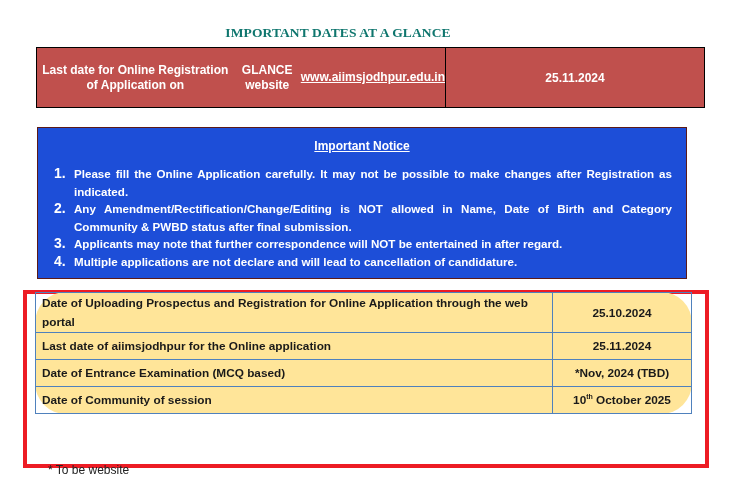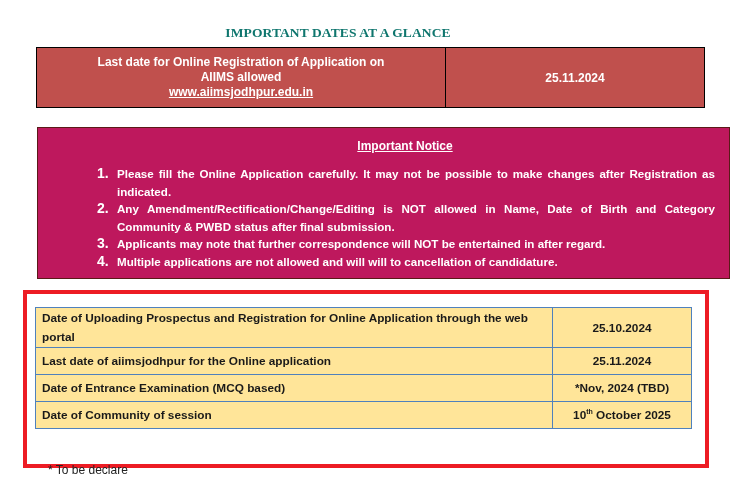--- a/index.html
+++ b/index.html
@@ -37,21 +37,21 @@
     border: 1px solid #000000;
     display: flex;
     color: #ffffff;
     font-weight: bold;
     font-size: 12px;
   }
   .reg-box .left {
     width: 408px;
     border-right: 1.5px solid #000000;
     display: flex;
-    flex-direction: column;
+    flex-direction: row;
     align-items: center;
     justify-content: center;
     text-align: center;
     line-height: 15px;
   }
   .reg-box .left .link {
     font-weight: bold;
     text-decoration: underline;
   }
   .reg-box .right {
@@ -59,26 +59,25 @@
     display: flex;
     align-items: center;
     justify-content: center;
   }
   .notice-box {
     position: absolute;
     left: 37px;
     top: 127px;
     width: 648px;
     height: 150px;
-    background: #be185d;
+    background: #1d4ed8;
     border: 1px solid #5a1a18;
     color: #ffffff;
     font-weight: bold;
     font-size: 11.6px;
-    padding-left: 43px;
   }
   .notice-title {
     text-align: center;
     margin-top: 11px;
     text-decoration: underline;
     font-size: 12px;
   }
   .notice-list {
     list-style: none;
     margin: 12px 0 0 0;
@@ -102,27 +101,28 @@
     position: absolute;
     left: 23px;
     top: 290px;
     width: 678px;
     height: 170px;
     border: 4px solid #ed1c24;
   }
   .dates-table {
     position: absolute;
     left: 35px;
-    top: 307px;
+    top: 292px;
     width: 657px;
     border-collapse: collapse;
     background: #ffe599;
     font-weight: bold;
     font-size: 11.8px;
     color: #1a1a1a;
+    border-radius: 31px;
   }
   .dates-table td {
     border: 1px solid #4f81bd;
     padding: 0 6px;
     vertical-align: middle;
   }
   .dates-table td.event {
     width: 504px;
     line-height: 19px;
   }
@@ -143,21 +143,21 @@
   }
 </style>
 </head>
 <body>
 
 <div class="title">IMPORTANT DATES AT A GLANCE</div>
 
 <div class="reg-box">
   <div class="left">
     <span>Last date for Online Registration of Application on</span>
-    <span>AIIMS allowed</span>
+    <span>GLANCE website</span>
     <span class="link">www.aiimsjodhpur.edu.in</span>
   </div>
   <div class="right">25.11.2024</div>
 </div>
 
 <div class="notice-box">
   <div class="notice-title">Important Notice</div>
   <ul class="notice-list">
     <li>
       <span class="num">1.</span>
@@ -166,21 +166,21 @@
     <li>
       <span class="num">2.</span>
       <span class="txt">Any Amendment/Rectification/Change/Editing is NOT allowed in Name, Date of Birth and Category Community &amp; PWBD status after final submission.</span>
     </li>
     <li>
       <span class="num">3.</span>
       <span class="txt">Applicants may note that further correspondence will NOT be entertained in after regard.</span>
     </li>
     <li>
       <span class="num">4.</span>
-      <span class="txt">Multiple applications are not allowed and will will to cancellation of candidature.</span>
+      <span class="txt">Multiple applications are not declare and will lead to cancellation of candidature.</span>
     </li>
   </ul>
 </div>
 
 <div class="highlight"></div>
 
 <table class="dates-table">
   <tbody>
       <tr class="tall">
     <td class="event">Date of Uploading Prospectus and Registration for Online Application through the web portal</td>
@@ -194,13 +194,13 @@
     <td class="event">Date of Entrance Examination (MCQ based)</td>
     <td class="date">*Nov, 2024 (TBD)</td>
   </tr>
   <tr>
     <td class="event">Date of Community of session</td>
     <td class="date"><span>10</span><sup>th</sup><span> October 2025</span></td>
   </tr>
 </tbody>
   </table>
 
-<div class="footnote">* To be declare</div>
+<div class="footnote">* To be website</div>
 
 </body></html>

